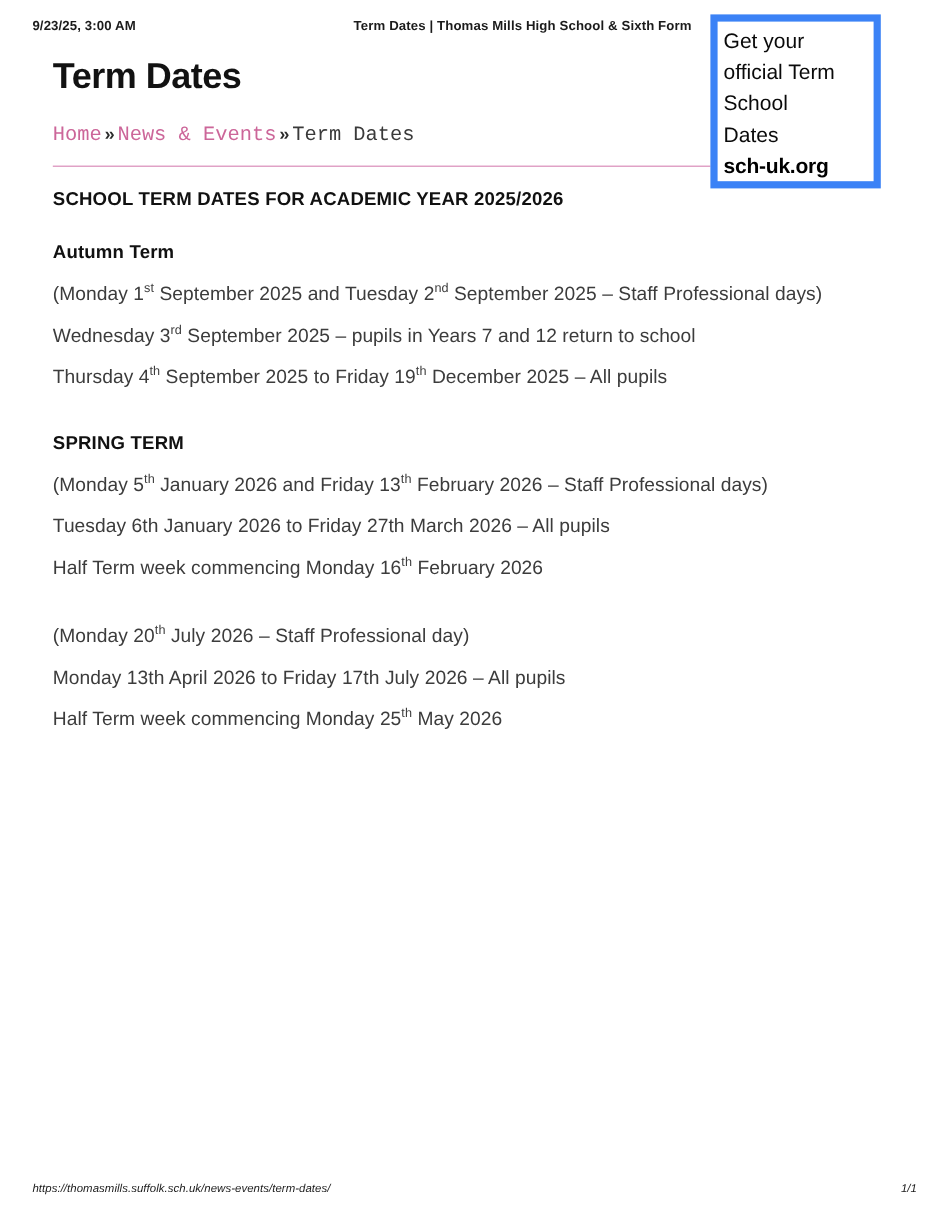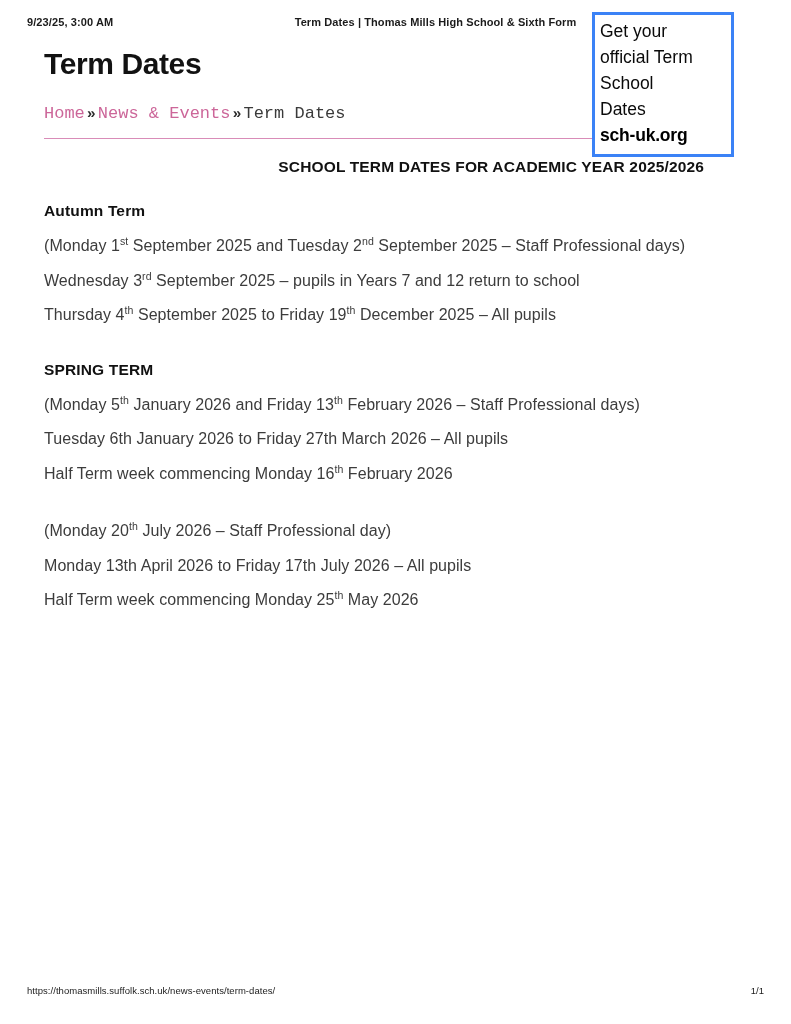--- a/index.html
+++ b/index.html
@@ -118,21 +118,21 @@
   }
 
   .sec-heading {
     margin: 0 0 0 0;
     font-size: 15.5px;
     line-height: 20px;
     font-weight: bold;
     color: #111111;
     letter-spacing: 0.15px;
   }
-  .sec-heading.first { margin-top: 0; text-align: right; }
+  .sec-heading.first { margin-top: 0; }
 
   .term-heading {
     margin: 0;
     font-size: 15.5px;
     line-height: 20px;
     font-weight: bold;
     color: #111111;
     letter-spacing: 0.15px;
   }
 
@@ -155,21 +155,21 @@
   .gap-12 { height: 12px; }
   .gap-14 { height: 14px; }
 
   
   .promo-box {
     position: absolute;
     left: 592px;
     top: 12px;
     width: 142px;
     height: 145px;
-    border: 3px solid #3b82f6;
+    border: 6px solid #3b82f6;
     background: #ffffff;
     box-sizing: border-box;
     padding: 3px 0 0 5px;
     z-index: 50;
   }
   .promo-box .promo-text {
     margin: 0;
     font-family: "Liberation Sans", sans-serif;
     font-size: 17.5px;
     line-height: 26px;
@@ -188,20 +188,21 @@
 
   
   .print-footer {
     position: absolute;
     bottom: 25px;
     left: 0;
     width: 791px;
     height: 14px;
     font-size: 9.5px;
     color: #1b1b1b;
+    font-style: italic;
   }
   .print-footer .pf-url {
     position: absolute;
     left: 27px;
     top: 0;
     white-space: nowrap;
     letter-spacing: 0.05px;
   }
   .print-footer .pf-page {
     position: absolute;

